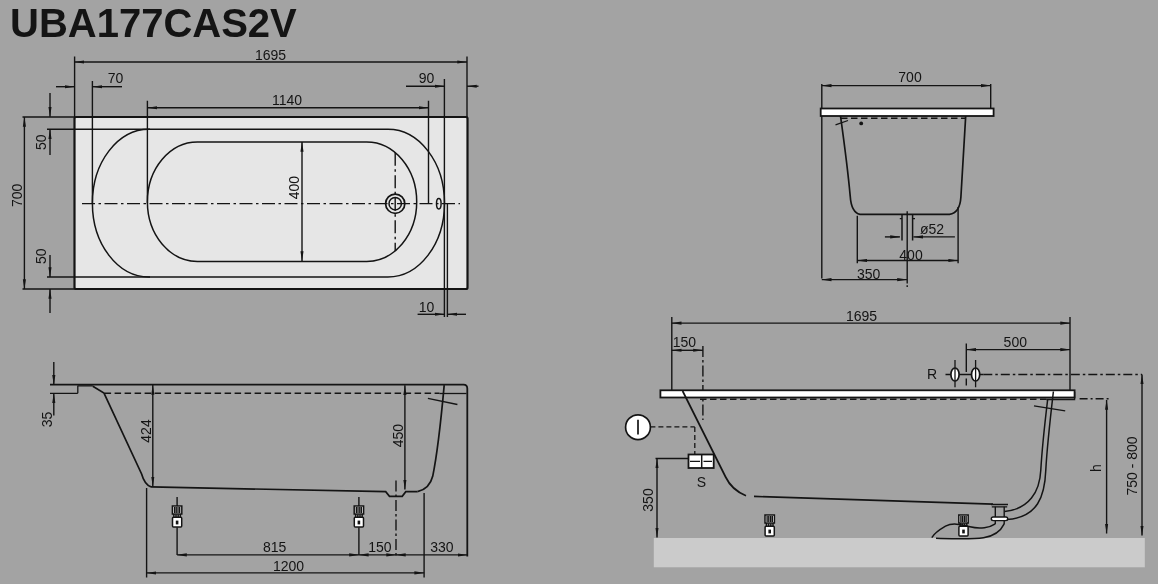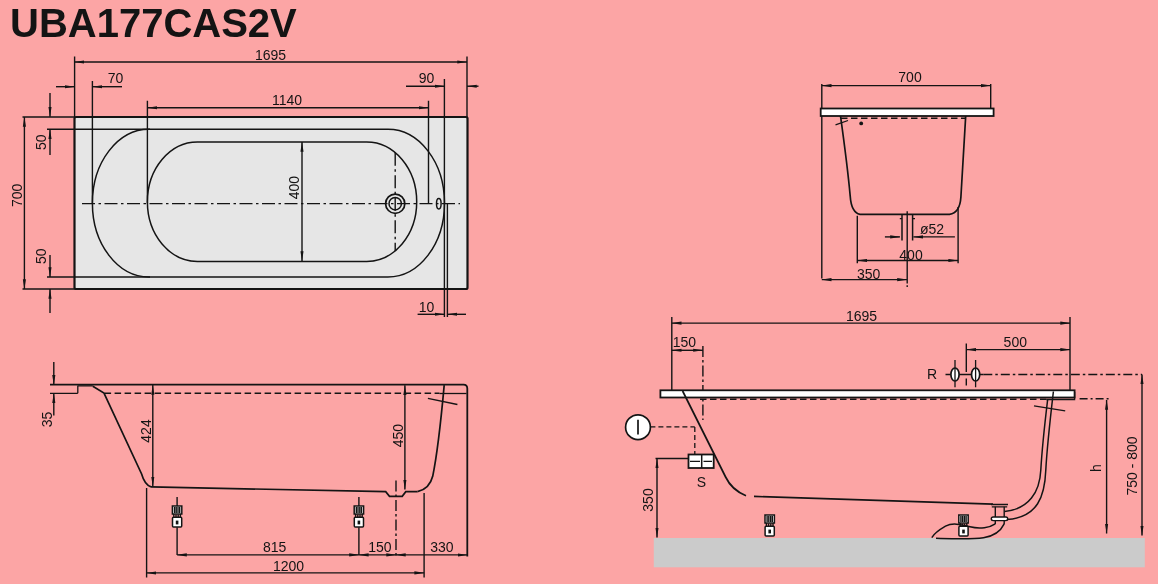--- a/index.html
+++ b/index.html
@@ -1,16 +1,16 @@
 <!DOCTYPE html>
 <html><head>
 <meta charset="utf-8">
 <style>
 html,body{margin:0;padding:0;background:#fff;}
-#wrap{position:relative;width:1158px;height:584px;background:#fca5a5;overflow:hidden;}
+#wrap{position:relative;width:1158px;height:584px;background:#a3a3a3;overflow:hidden;}
 svg{display:block}
 text{font-family:"Liberation Sans",sans-serif;fill:#141414;}
 .d{font-size:14px;}
 .t{font-size:40px;font-weight:bold;}
 </style>
 </head>
 <body>
 <div id="wrap">
 <svg width="1158" height="584" viewBox="0 0 1158 584">
 <defs>

